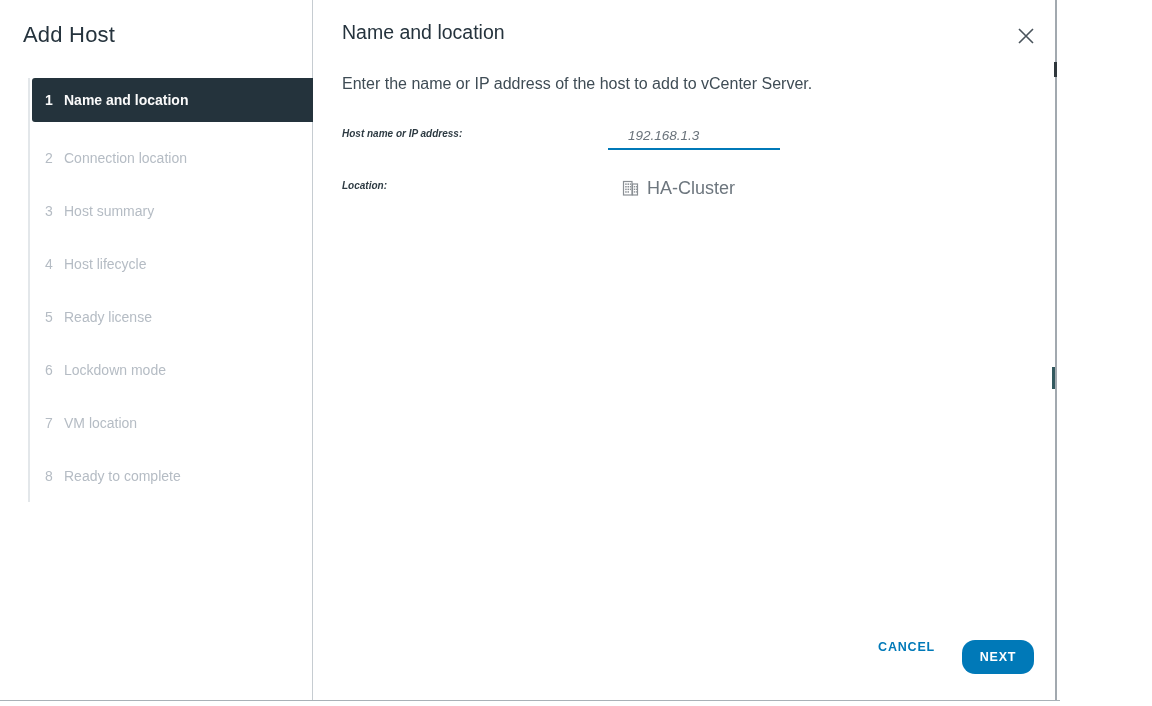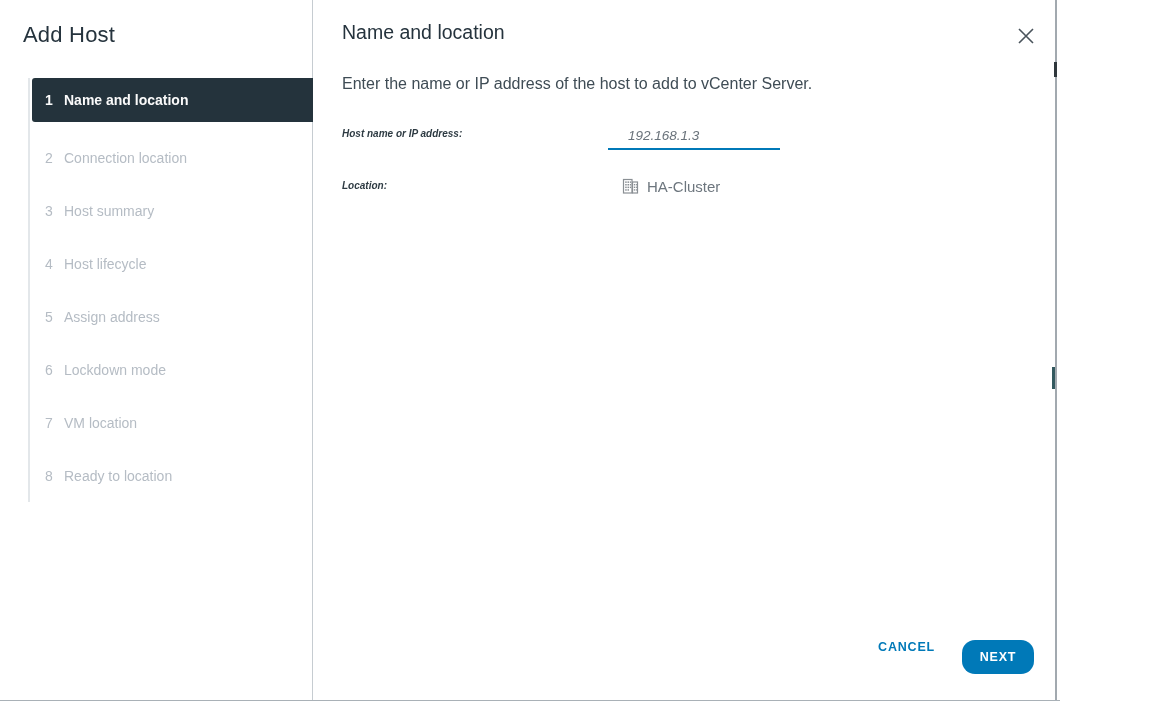--- a/index.html
+++ b/index.html
@@ -19,21 +19,21 @@
   .main { position:absolute; left:314px; top:0; right:0; bottom:0; background:#fff; }
   .page-title { position:absolute; left:28px; top:21px; font-size:19.5px; font-weight:400; color:#25333d; }
   .close-btn { position:absolute; top:27px; right:24px; width:20px; height:20px; background:none; border:none; cursor:pointer; padding:0; }
   .page-desc { position:absolute; left:28px; top:75px; font-size:16px; color:#3f4c55; }
 
   .form { position:absolute; left:28px; top:125px; }
   .form-row { display:flex; align-items:flex-start; margin-bottom:23px; }
   .form-label { width:266px; font-size:10px; font-weight:600; color:#2e3b43; padding-top:3px;font-style:italic; }
   .text-input { width:172px; border:none; border-bottom:2px solid #0079b8; font-size:13.5px; color:#6a737b; padding:3px 4px 5px 20px; outline:none; background:transparent; font-family:"Liberation Sans", sans-serif;font-style:italic; }
   .location-row { margin-top:27px; }
-  .location-value { display:flex; align-items:center; margin-left:14px; gap:8px; font-size:15px; color:#6d767e; padding-top:1px; }
+  .location-value { display:flex; align-items:center; margin-left:14px; gap:8px; font-size:18px; color:#6d767e; padding-top:1px; }
 
   
   .footer { position:absolute; right:26px; bottom:26px; display:flex; align-items:flex-start; gap:27px; }
   .btn-link { background:none; border:none; color:#0079b8; font-size:12.5px; font-weight:600; letter-spacing:0.8px; cursor:pointer; font-family:"Liberation Sans", sans-serif; }
   .btn-primary { background:#0079b8; color:#fff; border:none; border-radius:13px; width:72px; height:34px; font-size:12.5px; font-weight:700; letter-spacing:0.8px; cursor:pointer; font-family:"Liberation Sans", sans-serif; }
 
   
   .window-edge { position:absolute; right:3px; top:0; bottom:0; width:2px; background:#a2a9af; }
   .edge-mark-top { position:absolute; right:3px; top:62px; width:3px; height:15px; background:#2f373c; }
   .scroll-thumb { position:absolute; right:5px; top:367px; width:3px; height:22px; background:#33595f; }
@@ -57,33 +57,33 @@
       <li class="step">
         <span class="num">3</span>
         <span>Host summary</span>
       </li>
       <li class="step">
         <span class="num">4</span>
         <span>Host lifecycle</span>
       </li>
       <li class="step">
         <span class="num">5</span>
-        <span>Assign address</span>
+        <span>Ready license</span>
       </li>
       <li class="step">
         <span class="num">6</span>
         <span>Lockdown mode</span>
       </li>
       <li class="step">
         <span class="num">7</span>
         <span>VM location</span>
       </li>
       <li class="step">
         <span class="num">8</span>
-        <span>Ready to location</span>
+        <span>Ready to complete</span>
       </li>
     </ul>
   </div>
 
   <div class="main">
     <div class="page-title">Name and location</div>
 
     <button class="close-btn" aria-label="Close">
       <span>
         <svg width="18" height="18" viewBox="0 0 18 18">

